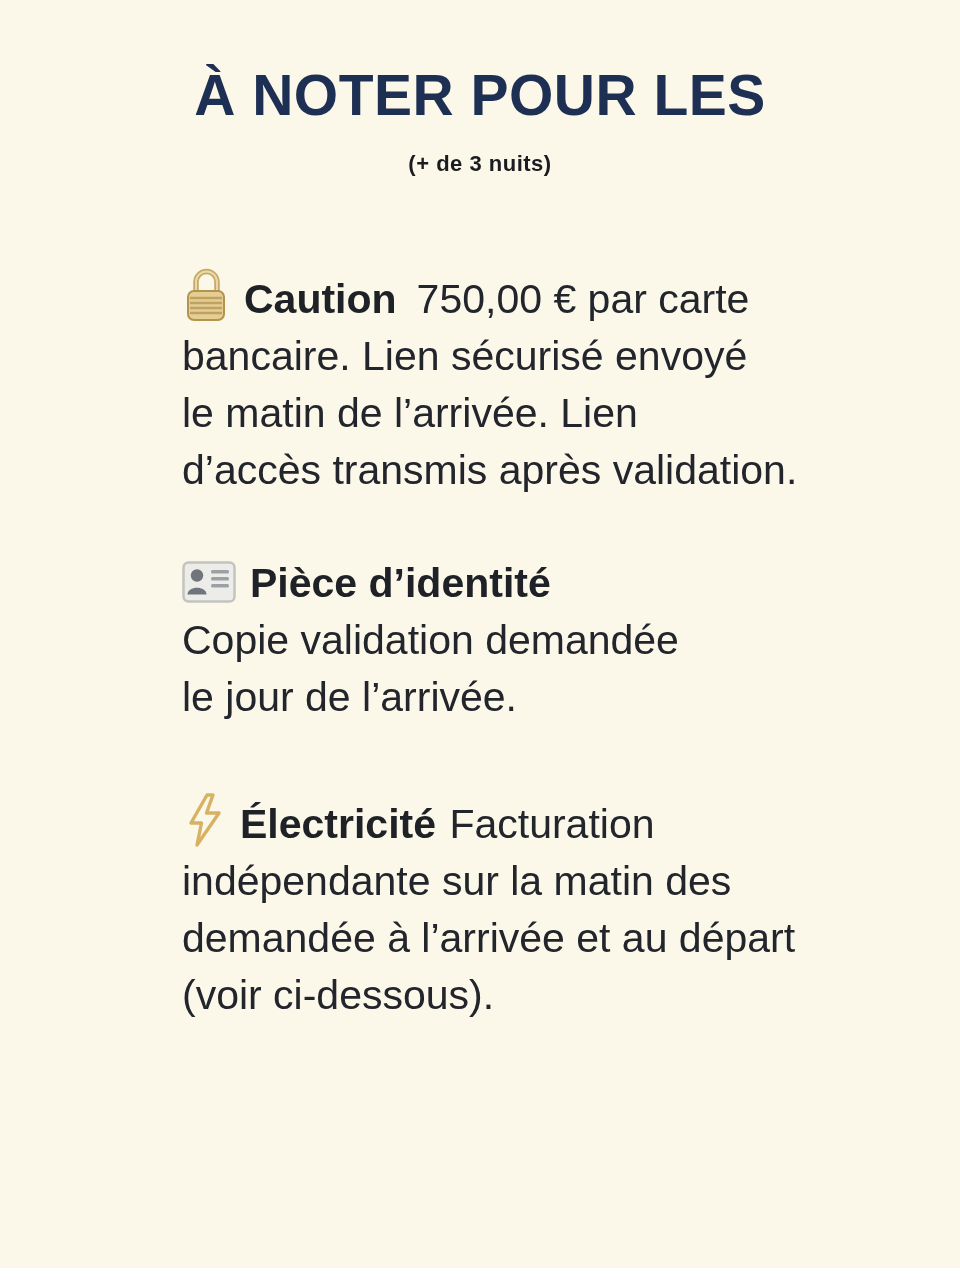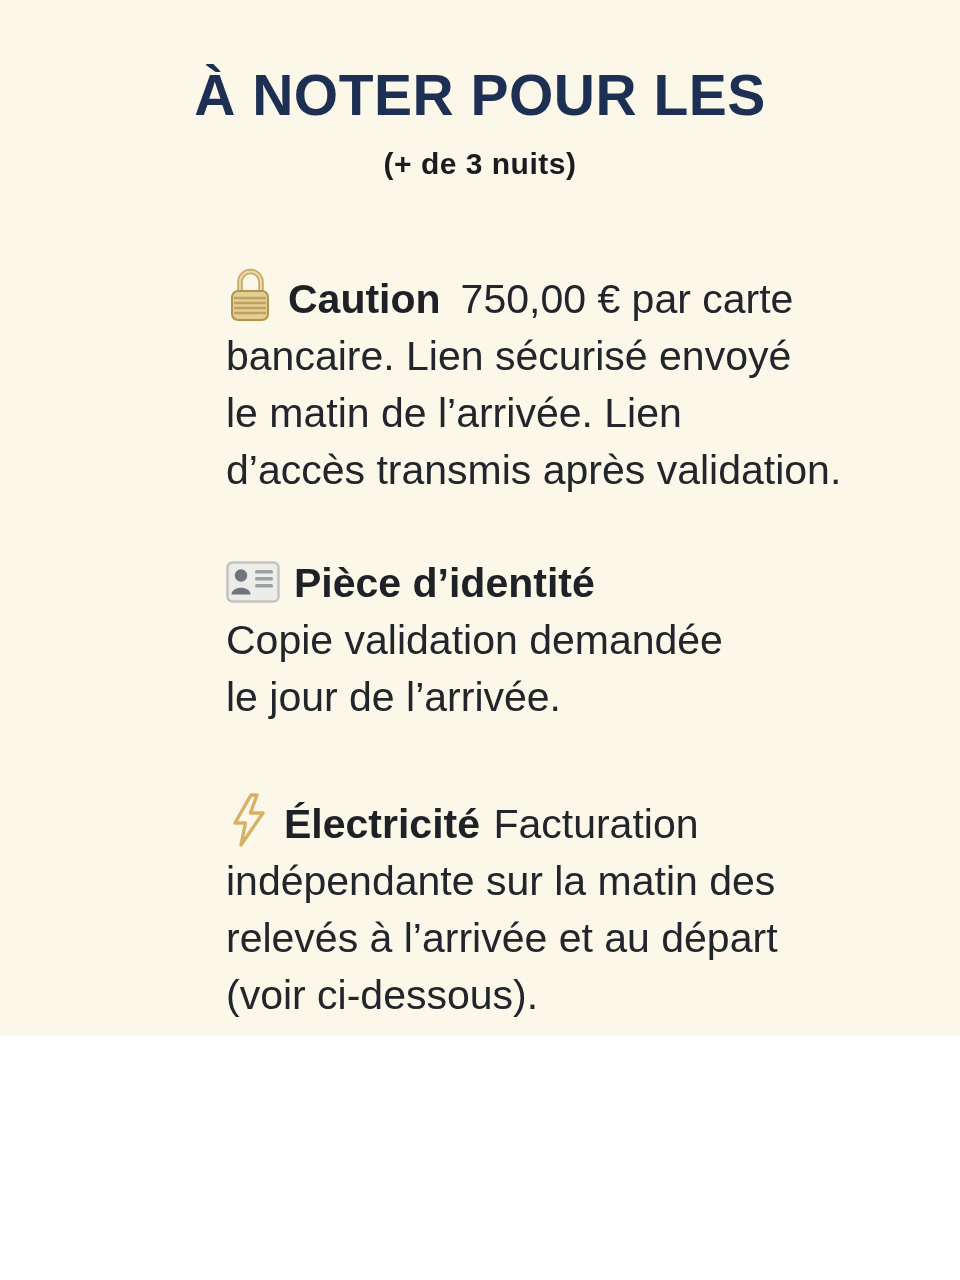--- a/index.html
+++ b/index.html
@@ -2,59 +2,59 @@
 <html lang="fr"><head>
 <meta charset="utf-8">
 <style>
   * { margin: 0; padding: 0; box-sizing: border-box; }
   html, body { width: 960px; }
   body { font-family: "Liberation Sans", "DejaVu Sans", sans-serif; }
 
   .page {
     position: relative;
     width: 960px;
-    height: 1036px;
+    height: 1268px;
     background: #FBF7E9;
     overflow: hidden;
   }
 
   .title {
     margin-top: 58px;
     text-align: center;
     color: #1D2F53;
     font-weight: 700;
     font-size: 57px;
     line-height: 74px;
     letter-spacing: 0.5px;
   }
   .title .tl { display: block; white-space: nowrap; }
 
   .subtitle {
     margin-top: 12px;
     text-align: center;
     color: #1A1C20;
     font-weight: 700;
-    font-size: 30px;
+    font-size: 22px;
     line-height: 40px;
     letter-spacing: 0.5px;
   }
 
   .content {
     margin-left: 182px;
     width: 668px;
     color: #22252B;
     font-size: 41px;
     line-height: 57px;
   }
 
   .section.s1 { margin-top: 82px; }
   .section.s2 { margin-top: 56px; }
   .section.s3 { margin-top: 66px; }
 
-  .line { white-space: nowrap; margin-left: 44px; }
+  .line { white-space: nowrap; }
   .line strong { font-weight: 700; color: #1E2126; }
   .gap-wide { margin-right: 20px; }
   .gap-norm { margin-right: 2px; }
 
   .icon { display: inline-block; margin-right: 14px; }
   .icon svg { display: inline-block; }
   .icon.lock svg  { vertical-align: -9px; }
   .icon.idcard svg{ vertical-align: -6px; }
   .icon.bolt svg  { vertical-align: -10px; margin-left: 4px; margin-right: 2px; }
 </style>
@@ -109,18 +109,18 @@
 
     <section class="section s3">
       <p class="line">
         <span class="icon bolt">
           <svg width="38" height="56" viewBox="0 0 38 56">
             <path d="M21 3 L5 31 H15.5 L11 53 L33 21 H20.5 L27 3 Z" fill="none" stroke="#D7B264" stroke-width="3.4" stroke-linejoin="round" stroke-linecap="round"></path>
           </svg>
         </span><strong class="gap-norm">Électricité</strong> <span>Facturation</span>
       </p>
       <p class="line">indépendante sur la matin des</p>
-      <p class="line">relevés à l’arrivée et au départ</p>
+      <p class="line">demandée à l’arrivée et au départ</p>
       <p class="line">(voir ci-dessous).</p>
     </section>
 
   </main>
 </div>
 
 </body></html>

